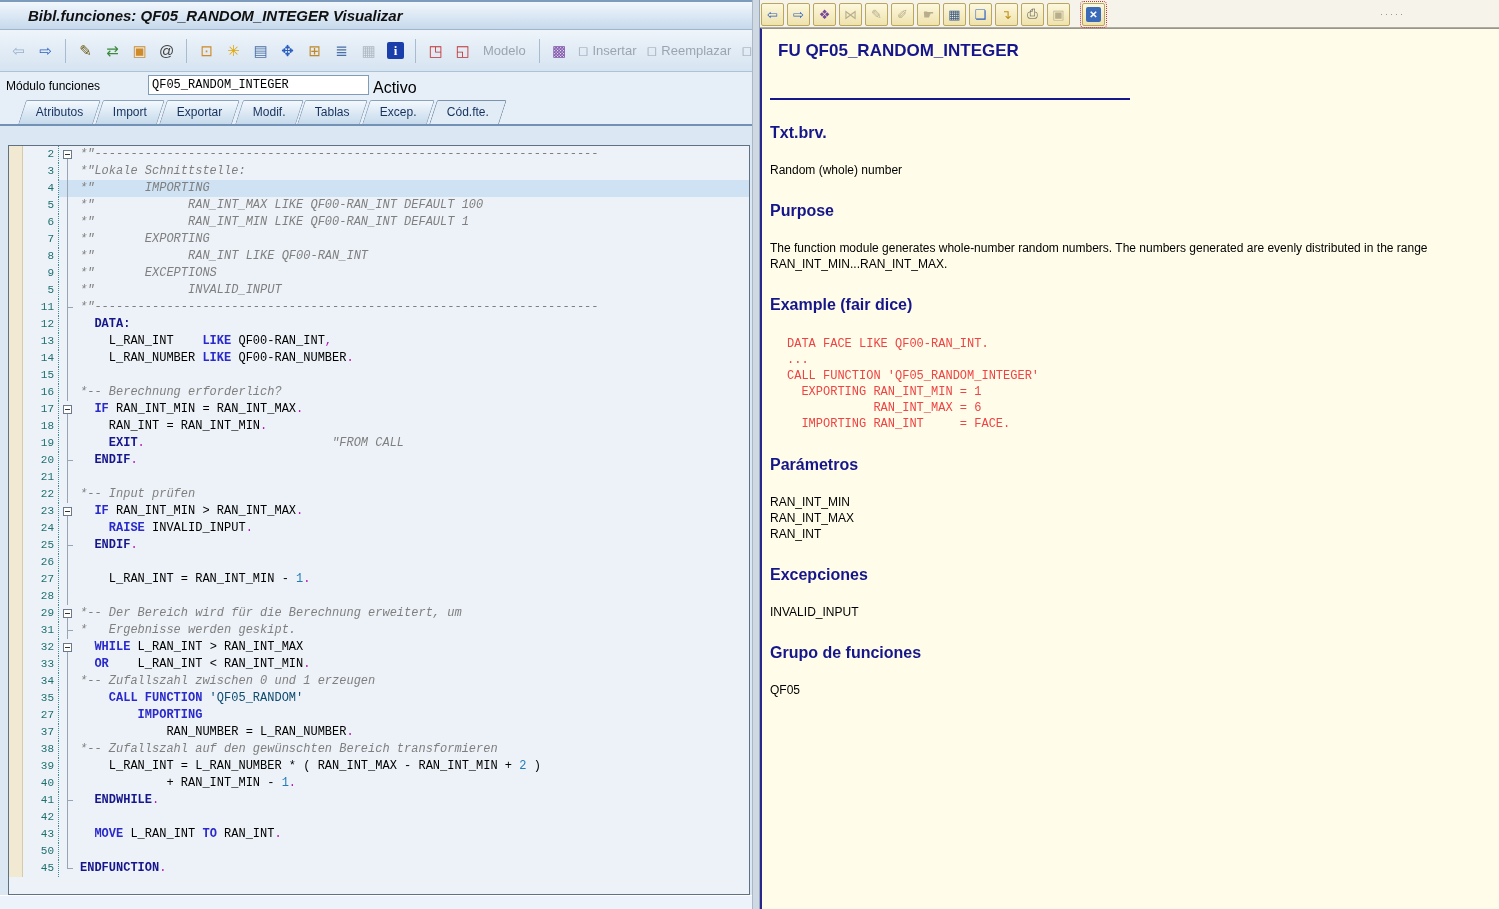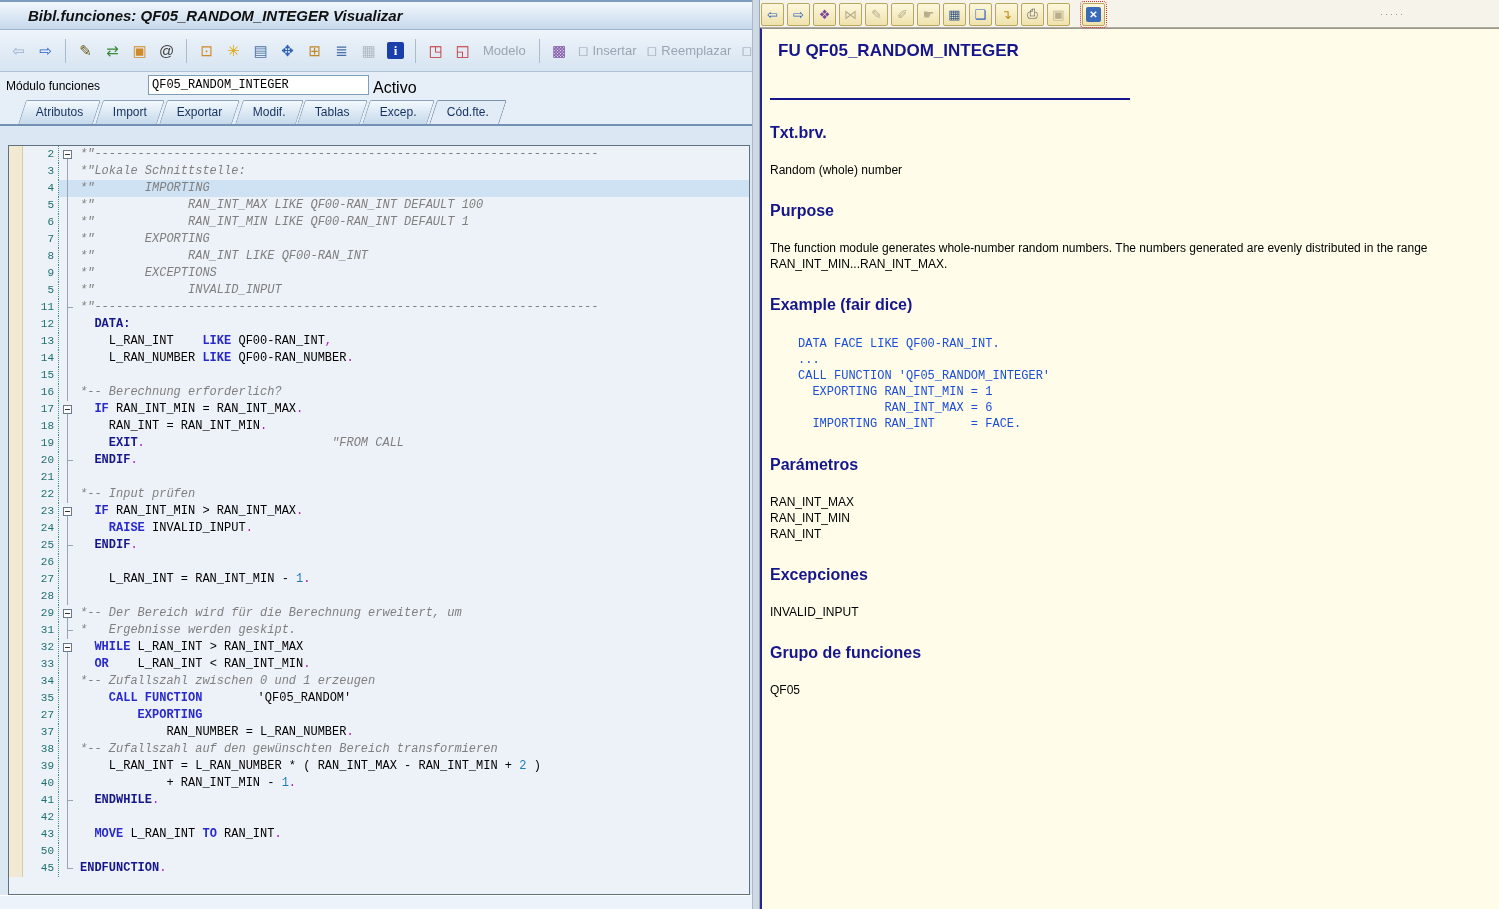--- a/index.html
+++ b/index.html
@@ -63,21 +63,21 @@
   .f-b::before{content:"";position:absolute;left:4px;top:4px;width:7px;height:7px;background:
     #fff linear-gradient(#333 0 0) center/5px 1px no-repeat;border:1px solid #6a7a8a;}
   .f-b::after{content:"";position:absolute;left:8px;top:13px;bottom:0;border-left:1px solid #97a5b5;}
   
   .cm{color:#7f7f7f;font-style:italic;}
   .kw{color:#2929cc;font-weight:bold;}
   .kw2{color:#16168c;font-weight:bold;}
   .pu{color:#b517b5;}
   .num{color:#1f7bb6;}
   .id{color:#000;}
-  .str{color:#000000;padding-left:48px;}
+  .str{color:#0c4a6e;}
 
   
   #splitter{position:absolute;left:752px;top:0;width:8px;height:909px;background:#cfd9e3;
     border-left:1px solid #aab8c6;border-right:1px solid #98a8b8;box-sizing:border-box;cursor:col-resize;}
 
   
   #right-pane{position:absolute;left:760px;top:0;width:739px;height:909px;background:#f6f3ea;}
   .doc-toolbar{position:absolute;left:0;top:0;width:739px;height:28px;box-sizing:border-box;
     background:#f6f3ea;border-bottom:1px solid #b0aca0;display:flex;align-items:center;padding:1px 0 0 1px;gap:3px;}
   .ybtn{width:23px;height:23px;box-sizing:border-box;display:flex;align-items:center;justify-content:center;
@@ -87,21 +87,21 @@
     font-weight:bold;display:flex;align-items:center;justify-content:center;}
   .dragdots{position:absolute;left:620px;top:9px;font-size:9px;color:#8a8a8a;letter-spacing:2px;}
 
   .doc{position:absolute;left:0;top:28px;width:739px;height:881px;box-sizing:border-box;background:#fffde9;
     border-left:2px solid #26268c;border-top:1px solid #98948a;padding:10px 16px 0 8px;overflow:hidden;
     font-family:"Liberation Sans",sans-serif;}
   .fu-title{color:#16168c;font-size:17px;font-weight:bold;margin:2px 0 0 8px;}
   .rule{width:360px;height:2px;background:#16168c;margin-top:37px;}
   .doch{color:#16168c;font-size:16px;font-weight:bold;margin:24px 0 0 0;}
   .docbody{margin-top:20px;font-size:12px;color:#000;line-height:16px;max-width:705px;}
-  .doccode{font:12px/16px "Liberation Mono",monospace;color:#1d4ed8;margin:22px 0 0 28px;white-space:pre;}
+  .doccode{font:12px/16px "Liberation Mono",monospace;color:#ef4444;margin:22px 0 0 17px;white-space:pre;}
 </style>
 </head>
 <body>
 
 <div id="app">
 
   <div id="left-pane">
     <div class="titlebar">
       <div class="ttext">Bibl.funciones: QF05_RANDOM_INTEGER Visualizar</div>
     </div>
@@ -370,21 +370,21 @@
           <div class="row">
             <div class="c-gut"></div>
             <div class="c-num">35</div>
             <div class="c-fold f-v"></div>
             <div class="c-code"><span class="kw">    CALL FUNCTION</span><span class="str"> 'QF05_RANDOM'</span></div>
           </div>
           <div class="row">
             <div class="c-gut"></div>
             <div class="c-num">27</div>
             <div class="c-fold f-v"></div>
-            <div class="c-code"><span class="kw">        EXPORTING</span></div>
+            <div class="c-code"><span class="kw">        IMPORTING</span></div>
           </div>
           <div class="row">
             <div class="c-gut"></div>
             <div class="c-num">37</div>
             <div class="c-fold f-v"></div>
             <div class="c-code"><span class="id">            RAN_NUMBER = L_RAN_NUMBER</span><span class="pu">.</span></div>
           </div>
           <div class="row">
             <div class="c-gut"></div>
             <div class="c-num">38</div>
@@ -473,22 +473,22 @@
           </div>
           <div class="doch">Example (fair dice)</div>
           <pre class="doccode">DATA FACE LIKE QF00-RAN_INT.
 ...
 CALL FUNCTION 'QF05_RANDOM_INTEGER'
   EXPORTING RAN_INT_MIN = 1
             RAN_INT_MAX = 6
   IMPORTING RAN_INT     = FACE.</pre>
           <div class="doch">Parámetros</div>
           <div class="docbody">
+            <div>RAN_INT_MIN</div>
             <div>RAN_INT_MAX</div>
-            <div>RAN_INT_MIN</div>
             <div>RAN_INT</div>
           </div>
           <div class="doch">Excepciones</div>
           <div class="docbody">
             <div>INVALID_INPUT</div>
           </div>
           <div class="doch">Grupo de funciones</div>
           <div class="docbody">
             <div>QF05</div>
           </div>

